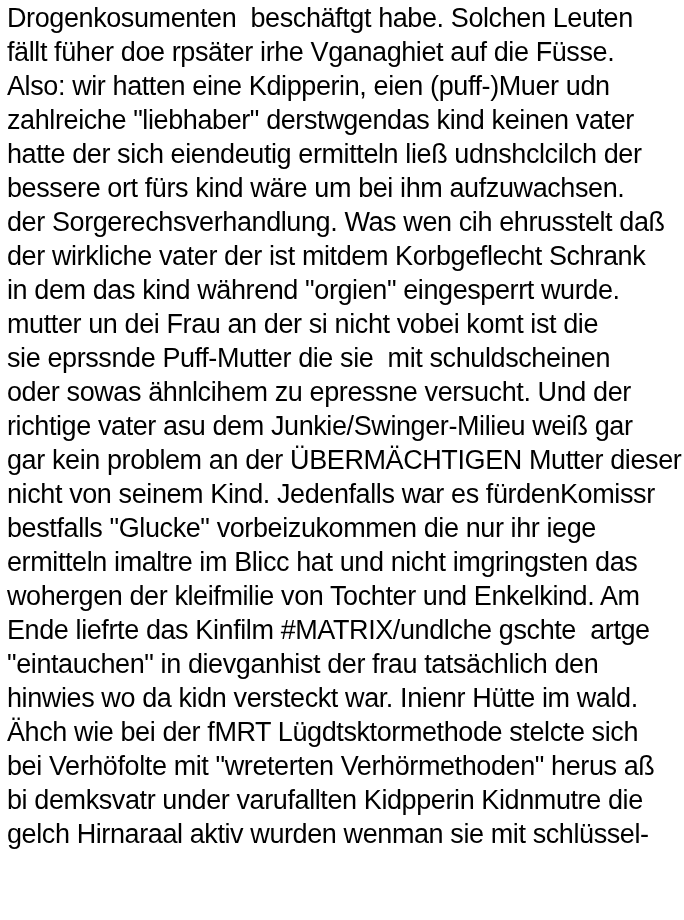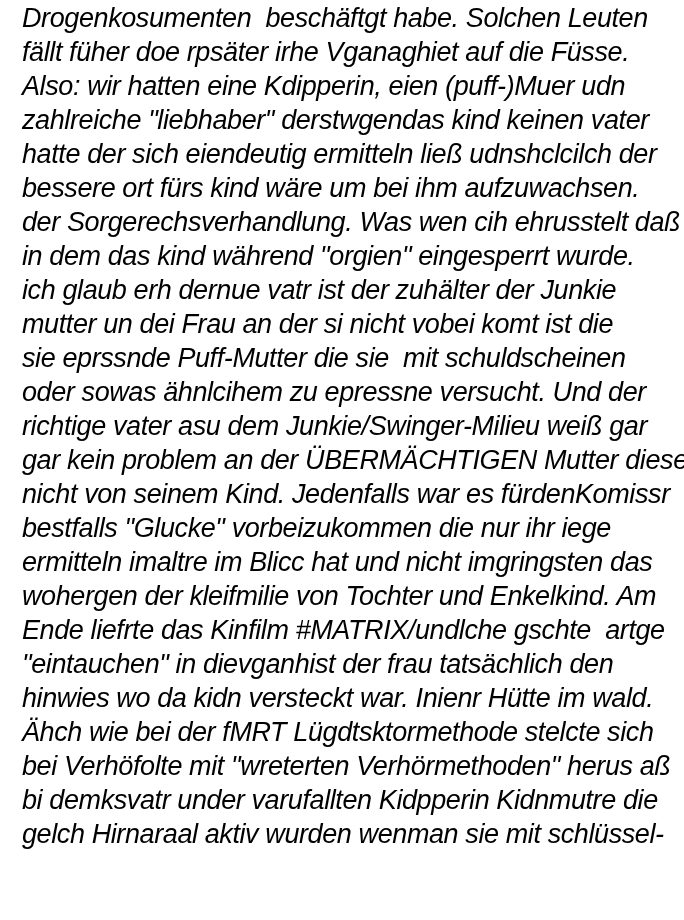--- a/index.html
+++ b/index.html
@@ -6,22 +6,21 @@
     margin: 0;
     padding: 0;
     background: #ffffff;
   }
   .page {
     width: 684px;
     height: 920px;
     background: #ffffff;
     overflow: hidden;
     box-sizing: border-box;
-    padding: 1px 2px 0 22px;
-    font-style: italic;
+    padding: 1px 2px 0 7px;
   }
   .text-block {
     font-family: "Liberation Sans", "DejaVu Sans", sans-serif;
     font-size: 27px;
     line-height: 34px;
     color: #000000;
     letter-spacing: -0.4px;
   }
   .text-line {
     white-space: pre;
@@ -33,22 +32,22 @@
 
 <div class="page">
   <div class="text-block">
     <div class="text-line">Drogenkosumenten  beschäftgt habe. Solchen Leuten</div>
     <div class="text-line">fällt füher doe rpsäter irhe Vganaghiet auf die Füsse.</div>
     <div class="text-line">Also: wir hatten eine Kdipperin, eien (puff-)Muer udn</div>
     <div class="text-line">zahlreiche "liebhaber" derstwgendas kind keinen vater</div>
     <div class="text-line">hatte der sich eiendeutig ermitteln ließ udnshclcilch der</div>
     <div class="text-line">bessere ort fürs kind wäre um bei ihm aufzuwachsen.</div>
     <div class="text-line">der Sorgerechsverhandlung. Was wen cih ehrusstelt daß</div>
+    <div class="text-line">der wirkliche vater der ist mitdem Korbgeflecht Schrank</div>
     <div class="text-line">in dem das kind während "orgien" eingesperrt wurde.</div>
-    <div class="text-line">ich glaub erh dernue vatr ist der zuhälter der Junkie</div>
     <div class="text-line">mutter un dei Frau an der si nicht vobei komt ist die</div>
     <div class="text-line">sie eprssnde Puff-Mutter die sie  mit schuldscheinen</div>
     <div class="text-line">oder sowas ähnlcihem zu epressne versucht. Und der</div>
     <div class="text-line">richtige vater asu dem Junkie/Swinger-Milieu weiß gar</div>
     <div class="text-line">gar kein problem an der ÜBERMÄCHTIGEN Mutter dieser</div>
     <div class="text-line">nicht von seinem Kind. Jedenfalls war es fürdenKomissr</div>
     <div class="text-line">bestfalls "Glucke" vorbeizukommen die nur ihr iege</div>
     <div class="text-line">ermitteln imaltre im Blicc hat und nicht imgringsten das</div>
     <div class="text-line">wohergen der kleifmilie von Tochter und Enkelkind. Am</div>
     <div class="text-line">Ende liefrte das Kinfilm #MATRIX/undlche gschte  artge</div>

